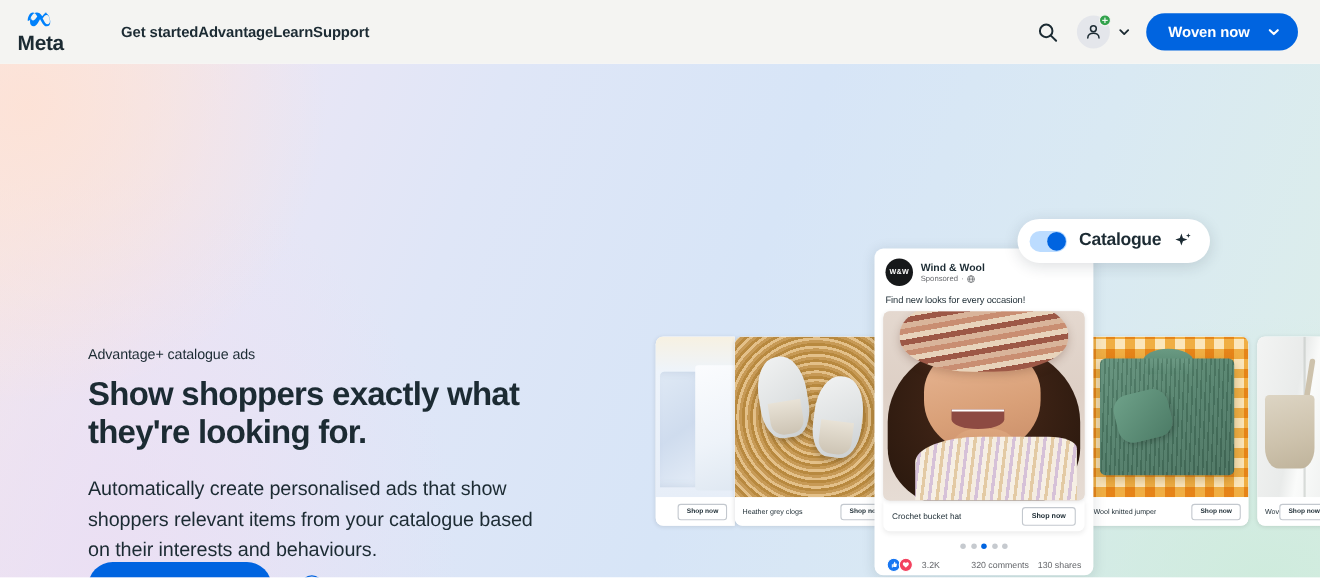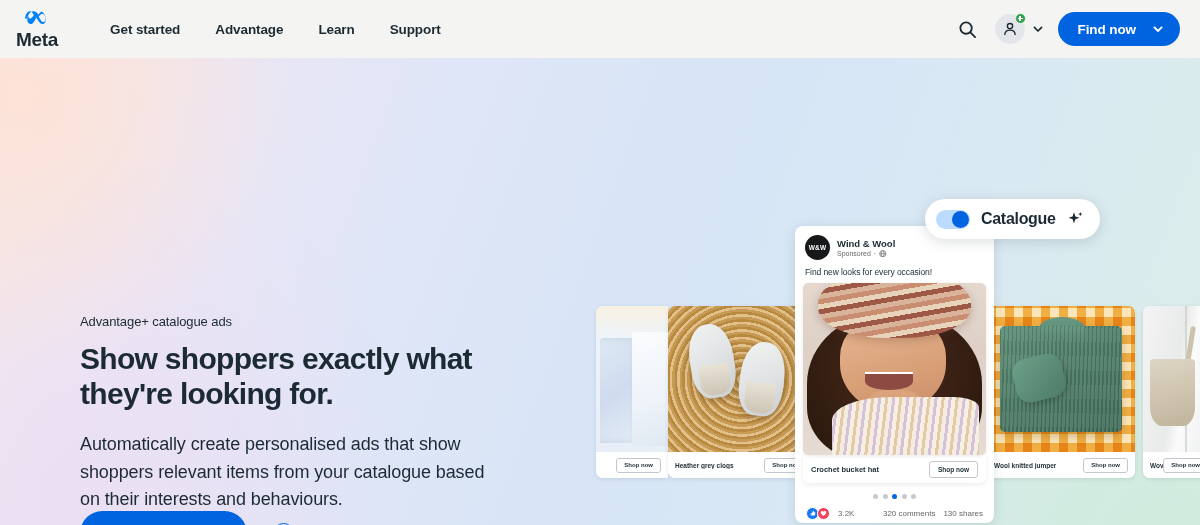--- a/index.html
+++ b/index.html
@@ -13,21 +13,21 @@
   .header {
     height: 58px; width: 1200px;
     background: #f4f4f2;
     display: flex; align-items: center;
     padding: 0 20px 0 16px;
     position: relative; z-index: 50;
   }
   .logo { display: flex; align-items: center; gap: 3px; margin-right: 52px; flex-direction: column; }
   .logo-mark { width: 26px; height: 18px; display:block; }
   .logo-text { font-size: 19px; font-weight: 700; color: #1c2b33; letter-spacing: -0.3px; }
-  .nav { display: flex; align-items: center; gap: 35px; }
+  .nav { display: flex; align-items: center; }
   .nav-item {
     font-size: 13.5px; font-weight: 600; color: #1c2b33;
     cursor: pointer; white-space: nowrap; letter-spacing: -0.1px;
   }
   .header-right { margin-left: auto; display: flex; align-items: center; gap: 14px; }
   .search-btn { width: 26px; height: 26px; display: flex; align-items: center; justify-content: center; cursor: pointer; }
   .account { display: flex; align-items: center; gap: 7px; cursor: pointer; }
   .avatar-wrap { position: relative; width: 30px; height: 30px; }
   .avatar {
     width: 30px; height: 30px; border-radius: 50%;
@@ -101,21 +101,21 @@
     border-radius: 7px; overflow: hidden;
     box-shadow: 0 1px 4px rgba(0,0,0,0.10);
     display: flex; flex-direction: column;
   }
   .prod-img { flex: 1 1 auto; position: relative; overflow: hidden; }
   .prod-foot {
     height: 26px; flex: 0 0 26px; background: #fff;
     display: flex; align-items: center; justify-content: space-between;
     padding: 0 7px;
   }
-  .prod-title { font-size: 6.5px; color: #1c2b33; font-weight: 700; white-space: nowrap; overflow: hidden; text-align: right; }
+  .prod-title { font-size: 6.5px; color: #1c2b33; font-weight: 400; white-space: nowrap; overflow: hidden; text-align: right; }
   .shop-btn {
     font-size: 6px; font-weight: 700; color: #1c2b33;
     border: 0.8px solid #c3c8ce; border-radius: 3px;
     padding: 3.5px 7px; white-space: nowrap; cursor: pointer;
     background: #fff;
   }
 
   
   #card-jeans   { left: 4px;   top: 248px; width: 72px;  height: 172px; border-radius: 7px 0 0 7px; }
   #card-clogs   { left: 76px;  top: 248px; width: 148px; height: 172px; }
@@ -346,21 +346,21 @@
           </svg>
         </div>
         <div class="avatar-badge"></div>
       </div>
       <svg class="chev" viewBox="0 0 12 12">
         <path d="M2.4 4.4L6 8l3.6-3.6" fill="none" stroke="#1c2b33" stroke-width="1.7" stroke-linecap="round" stroke-linejoin="round"></path>
       </svg>
     </div>
 
     <button class="start-btn">
-      <span>Find now</span>
+      <span>Woven now</span>
       <svg width="12" height="12" viewBox="0 0 12 12">
         <path d="M2.4 4.4L6 8l3.6-3.6" fill="none" stroke="#fff" stroke-width="1.9" stroke-linecap="round" stroke-linejoin="round"></path>
       </svg>
     </button>
 
   </div>
 </div>
 
 <div class="hero">
 

